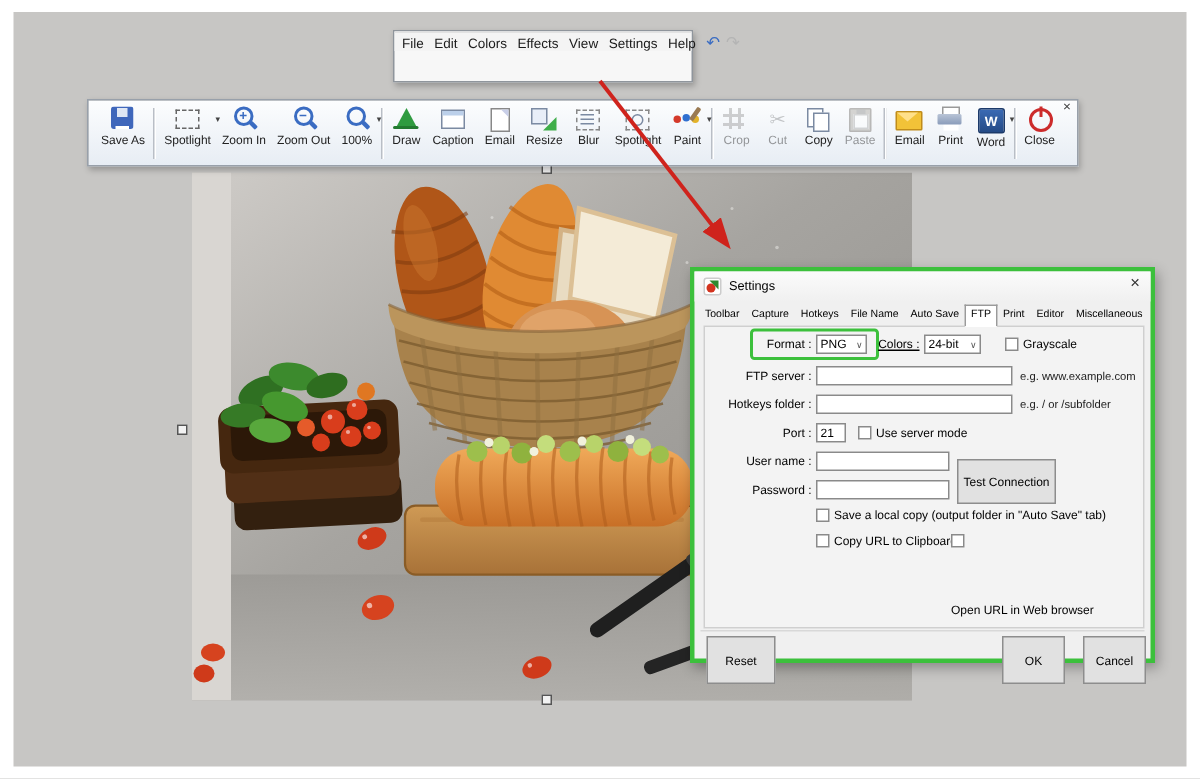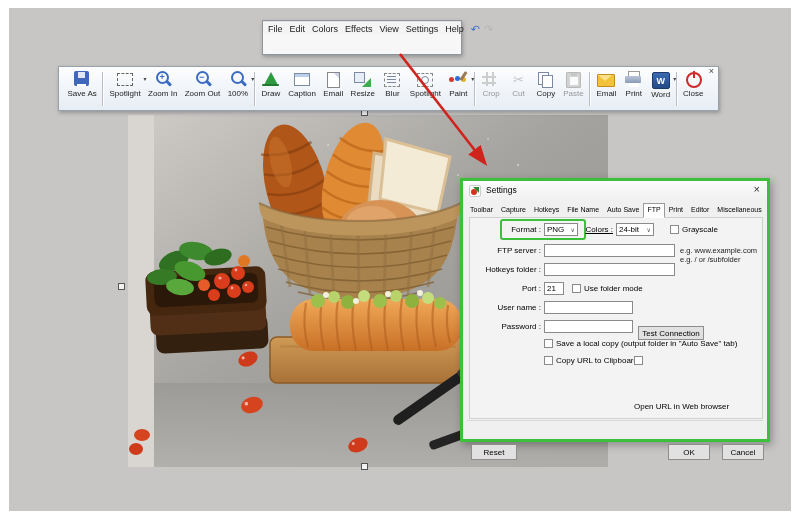--- a/index.html
+++ b/index.html
@@ -89,21 +89,21 @@
   .dtab.active{background:#fff;border-color:#9a9a9a;border-bottom-color:#fff;padding-bottom:4px;position:relative;top:2px;}
   .panel{position:absolute;left:6px;top:36px;width:292px;height:200px;background:#f3f3f3;border:1px solid #cfcfcf;z-index:1;}
   .panel *{box-sizing:border-box;}
   .lbl{position:absolute;font-size:8px;color:#000;text-align:right;white-space:nowrap;}
   .llbl{position:absolute;font-size:8px;color:#000;white-space:nowrap;}
   .hint{position:absolute;font-size:7.5px;color:#222;white-space:nowrap;}
   .inp{position:absolute;height:13px;background:#fff;border:1px solid #8a8a8a;font-size:8px;padding:0 2px;font-family:"Liberation Sans",sans-serif;}
   .combo{position:absolute;height:13px;background:#fff;border:1px solid #8a8a8a;display:flex;align-items:center;justify-content:space-between;padding:0 2px;font-size:8px;}
   .combo .chev{font-size:6px;color:#555;margin-left:2px;}
   .cb{position:absolute;width:9px;height:9px;background:#fff;border:1px solid #8a8a8a;}
-  .dbtn{position:absolute;height:14px;background:#e1e1e1;border:1px solid #8d8d8d;font-size:8px;display:flex;align-items:center;justify-content:center;margin-top:20px;}
+  .dbtn{position:absolute;height:30px;background:#e1e1e1;border:1px solid #8d8d8d;font-size:8px;display:flex;align-items:center;justify-content:center;}
   .hl{position:absolute;border:2px solid #3cc03c;border-radius:3px;}
   .fsep{position:absolute;left:4px;right:4px;top:239px;border-top:1px solid #d8d8d8;}
 </style>
 </head>
 <body>
 
 <div id="stage">
   <div class="desk"></div>
 
   <svg class="photo" viewBox="0 0 480 352" preserveAspectRatio="none" aria-label="bread-and-vegetables-photo">
@@ -415,26 +415,26 @@
       </div>
       <span class="cb" style="left:200px;top:7px;"></span>
       <span class="llbl" style="left:212px;top:7px;">Grayscale</span>
 
       <span class="lbl" style="left:10px;top:28px;width:61px;">FTP server :</span>
       <input class="inp" style="left: 74px; top: 26px; width: 131px;" value="">
       <span class="hint" style="left:210px;top:28px;">e.g. www.example.com</span>
 
       <span class="lbl" style="left:4px;top:47px;width:67px;">Hotkeys folder :</span>
       <input class="inp" style="left: 74px; top: 45px; width: 131px;" value="">
-      <span class="hint" style="left:210px;top:37px;">e.g. / or /subfolder</span>
+      <span class="hint" style="left:210px;top:47px;">e.g. / or /subfolder</span>
 
       <span class="lbl" style="left:34px;top:66px;width:37px;">Port :</span>
       <input class="inp" style="left: 74px; top: 64px; width: 20px;" value="21">
       <span class="cb" style="left:102px;top:66px;"></span>
-      <span class="llbl" style="left:114px;top:66px;">Use folder mode</span>
+      <span class="llbl" style="left:114px;top:66px;">Use server mode</span>
 
       <span class="lbl" style="left:10px;top:85px;width:61px;">User name :</span>
       <input class="inp" style="left: 74px; top: 83px; width: 89px;" value="">
       <div class="dbtn" style="left:168px;top:88px;width:66px;">Test Connection</div>
 
       <span class="lbl" style="left:10px;top:104px;width:61px;">Password :</span>
       <input class="inp" style="left: 74px; top: 102px; width: 89px;" value="">
 
       <span class="cb" style="left:74px;top:121px;"></span>
       <span class="llbl" style="left:86px;top:121px;">Save a local copy (output folder in "Auto Save" tab)</span>

